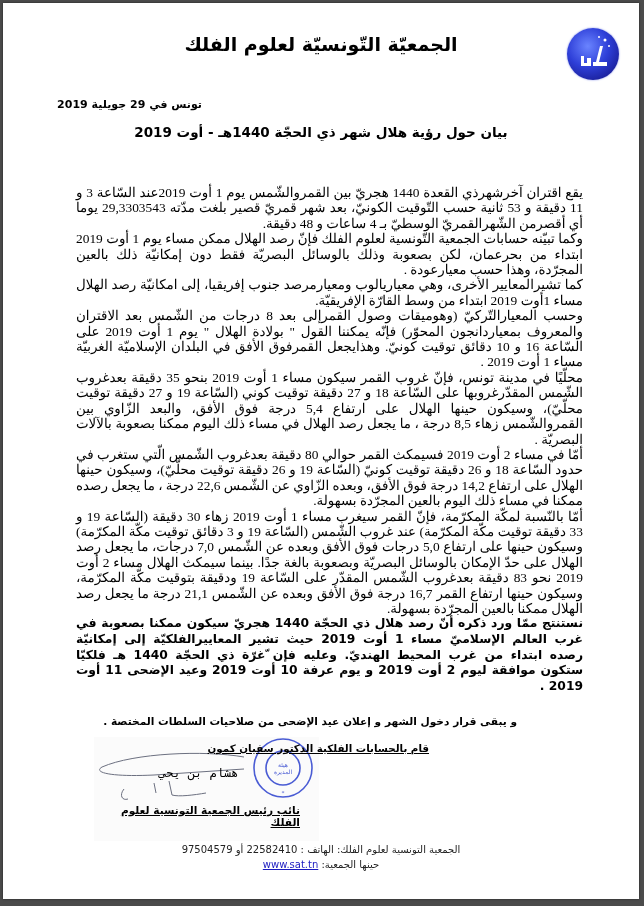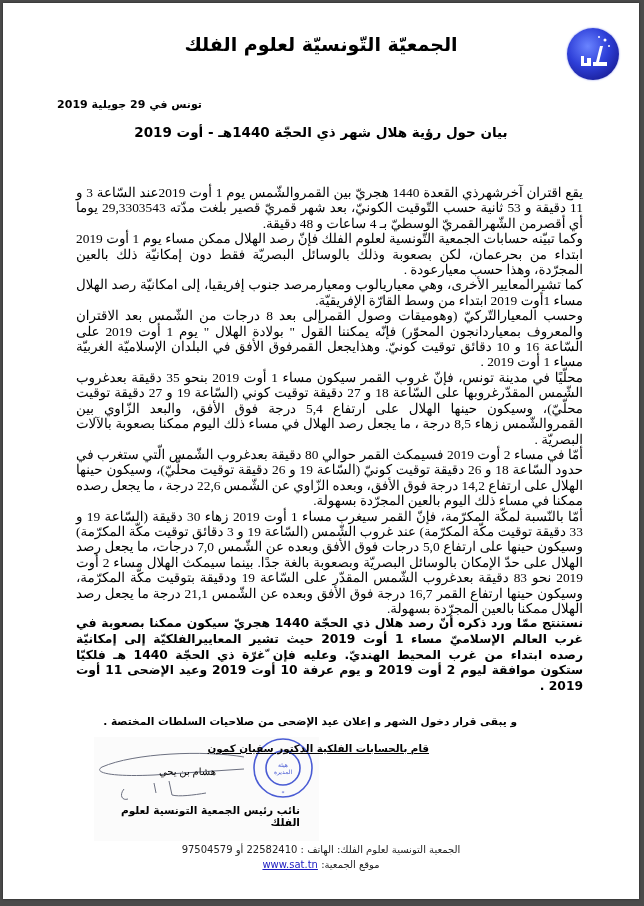--- a/index.html
+++ b/index.html
@@ -65,25 +65,25 @@
   }
   .calc-by {
     position: absolute; right: 210px; top: 739px;
     direction: rtl; white-space: nowrap;
     font-family: "DejaVu Sans", sans-serif; font-weight: bold; font-size: 10.3px;
     text-decoration: underline;
   }
   .signer-name {
     position: absolute; left: 97px; top: 801px; width: 200px;
     direction: rtl; text-align: right;
-    font-family: "DejaVu Sans", sans-serif; font-weight: bold; font-size: 10.6px;
+    font-family: "DejaVu Sans", sans-serif; font-weight: bold; font-size: 10.6px; text-decoration: underline;
   }
   .handwritten-name {
     position: absolute; left: 156px; top: 763px;
-    font-family: Liberation Sans, sans-serif; font-size: 10px; direction: rtl;
+    font-family: Liberation Mono, monospace; font-size: 12px; direction: rtl;
   }
   .stamp {
     position: absolute; left: 249px; top: 735px;
     width: 62px; height: 62px;
   }
   .footer {
     position: absolute; left: 0; width: 636px; top: 839px;
     text-align: center; direction: rtl;
     font-family: "DejaVu Sans", sans-serif; font-size: 10px; color: #222;
     line-height: 15px;
@@ -137,17 +137,17 @@
     </svg>
   </div>
 
   <div class="handwritten-name">هشام بن يحي</div>
   <div class="calc-by">قام بالحسابات الفلكية الدكتور سفيان كمون</div>
   <div class="signer-name">نائب رئيس الجمعية التونسية لعلوم الفلك</div>
 
   <div class="footer">
     <div>الجمعية التونسية لعلوم الفلك: الهاتف : 22582410 أو 97504579</div>
     <div>
-      <span>موقع الجمعية:</span>
+      <span>حينها الجمعية:</span>
       <a>www.sat.tn</a>
     </div>
   </div>
 </div>
 
 </body></html>

